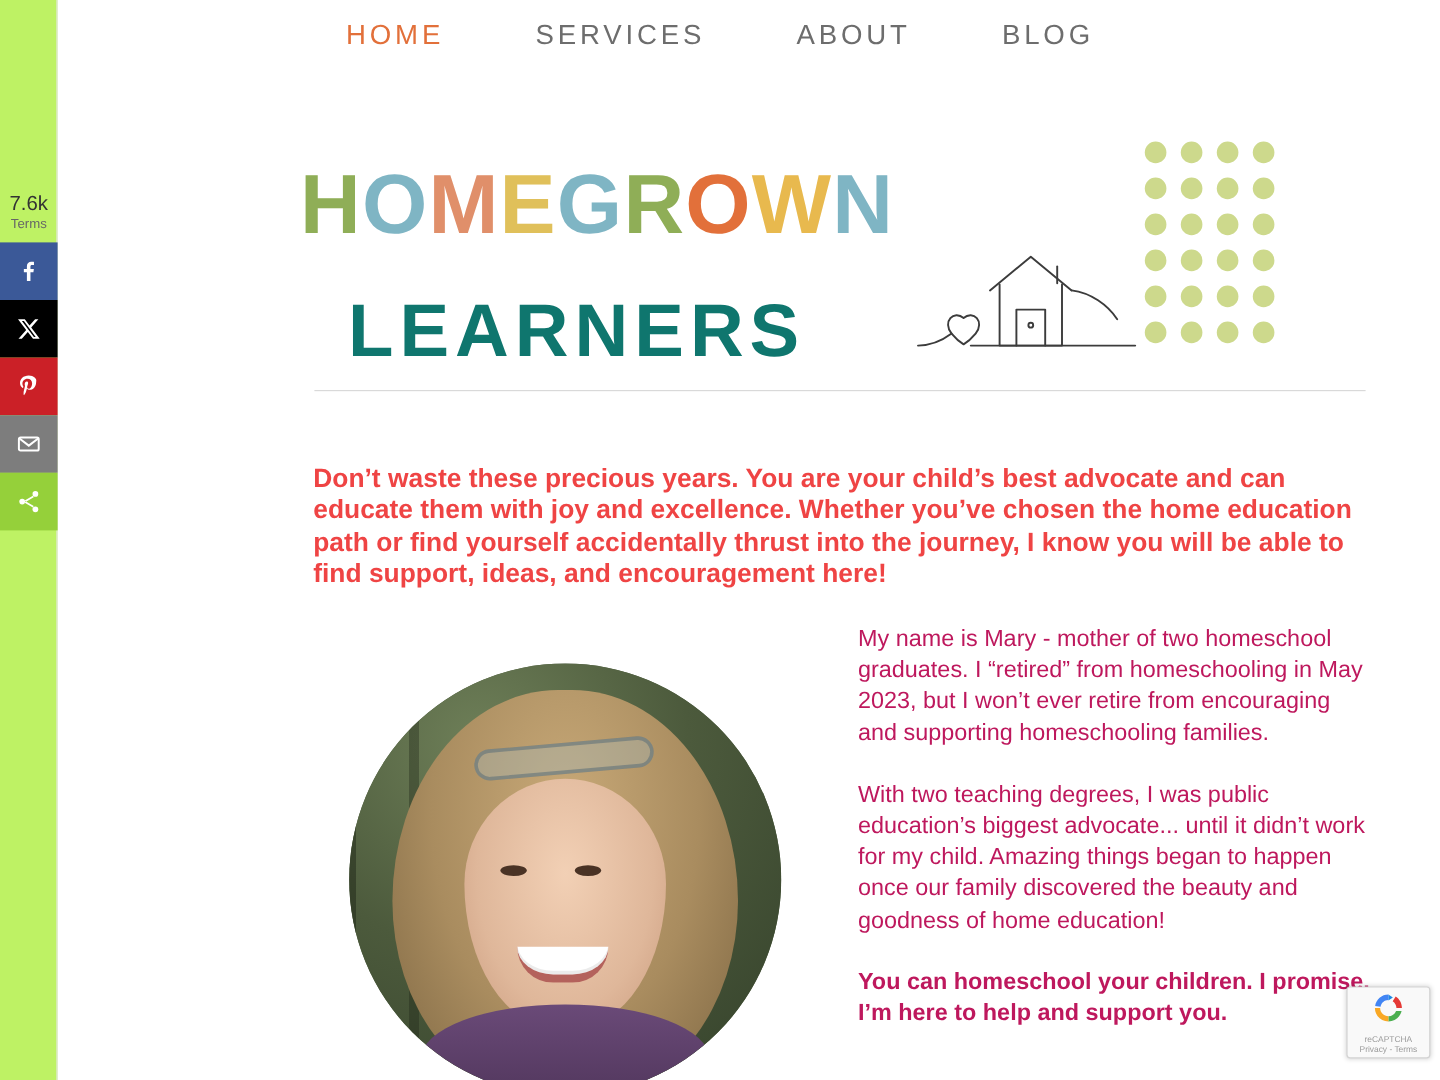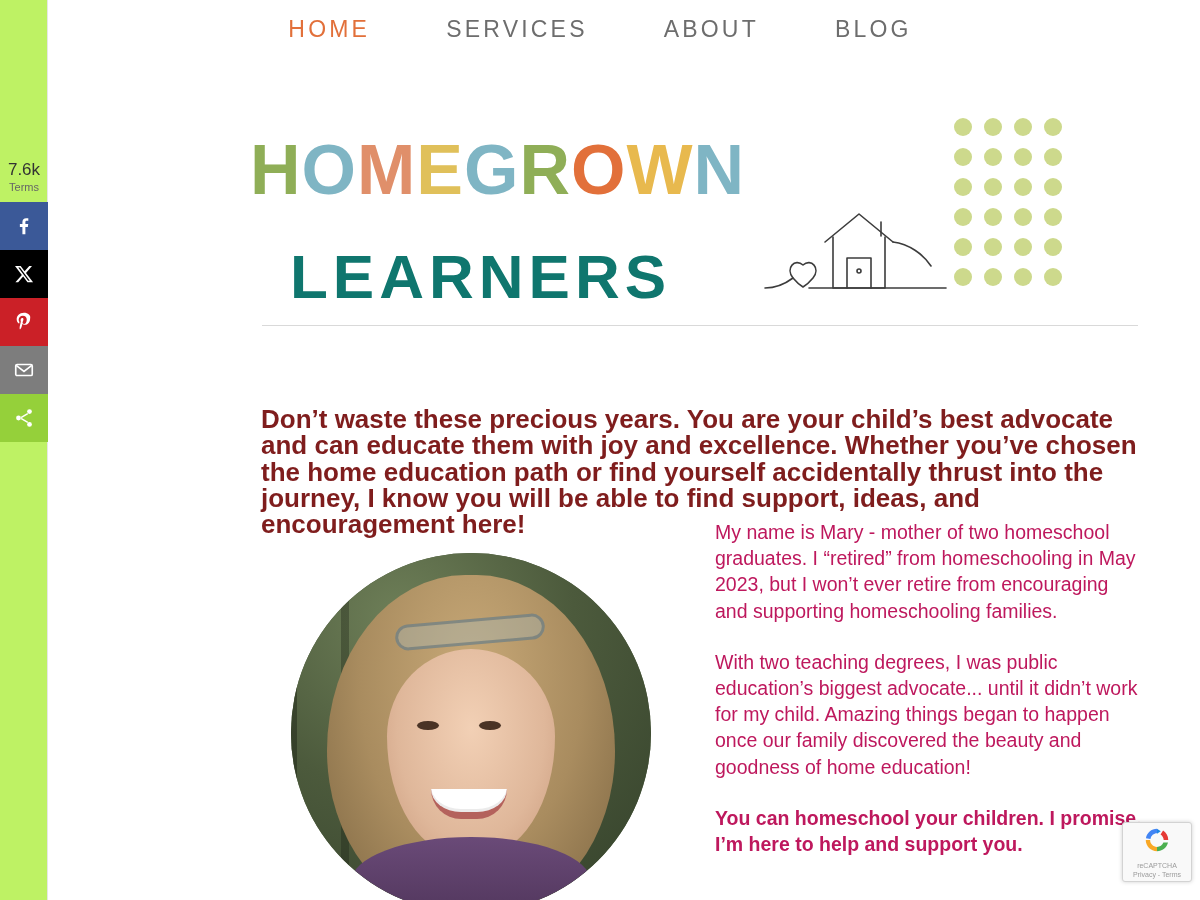--- a/index.html
+++ b/index.html
@@ -139,26 +139,26 @@
   #divider {
     position: absolute;
     left: 162px; top: 325px;
     width: 876px;
     border-top: 1px solid #d9d9d9;
   }
 
   
   #intro {
     position: absolute;
-    left: 161px; top: 380px;
+    left: 161px; top: 364px;
     width: 880px;
-    font-size: 26px;
+    font-size: 22px;
     line-height: 26.3px;
     font-weight: 700;
-    color: #7f1d1d;
+    color: #ef4444;
   }
 
   
   #portrait {
     position: absolute;
     left: 191px; top: 553px;
     width: 360px; height: 360px;
     border-radius: 50%;
     overflow: hidden;
     background: #4a5a3c;

